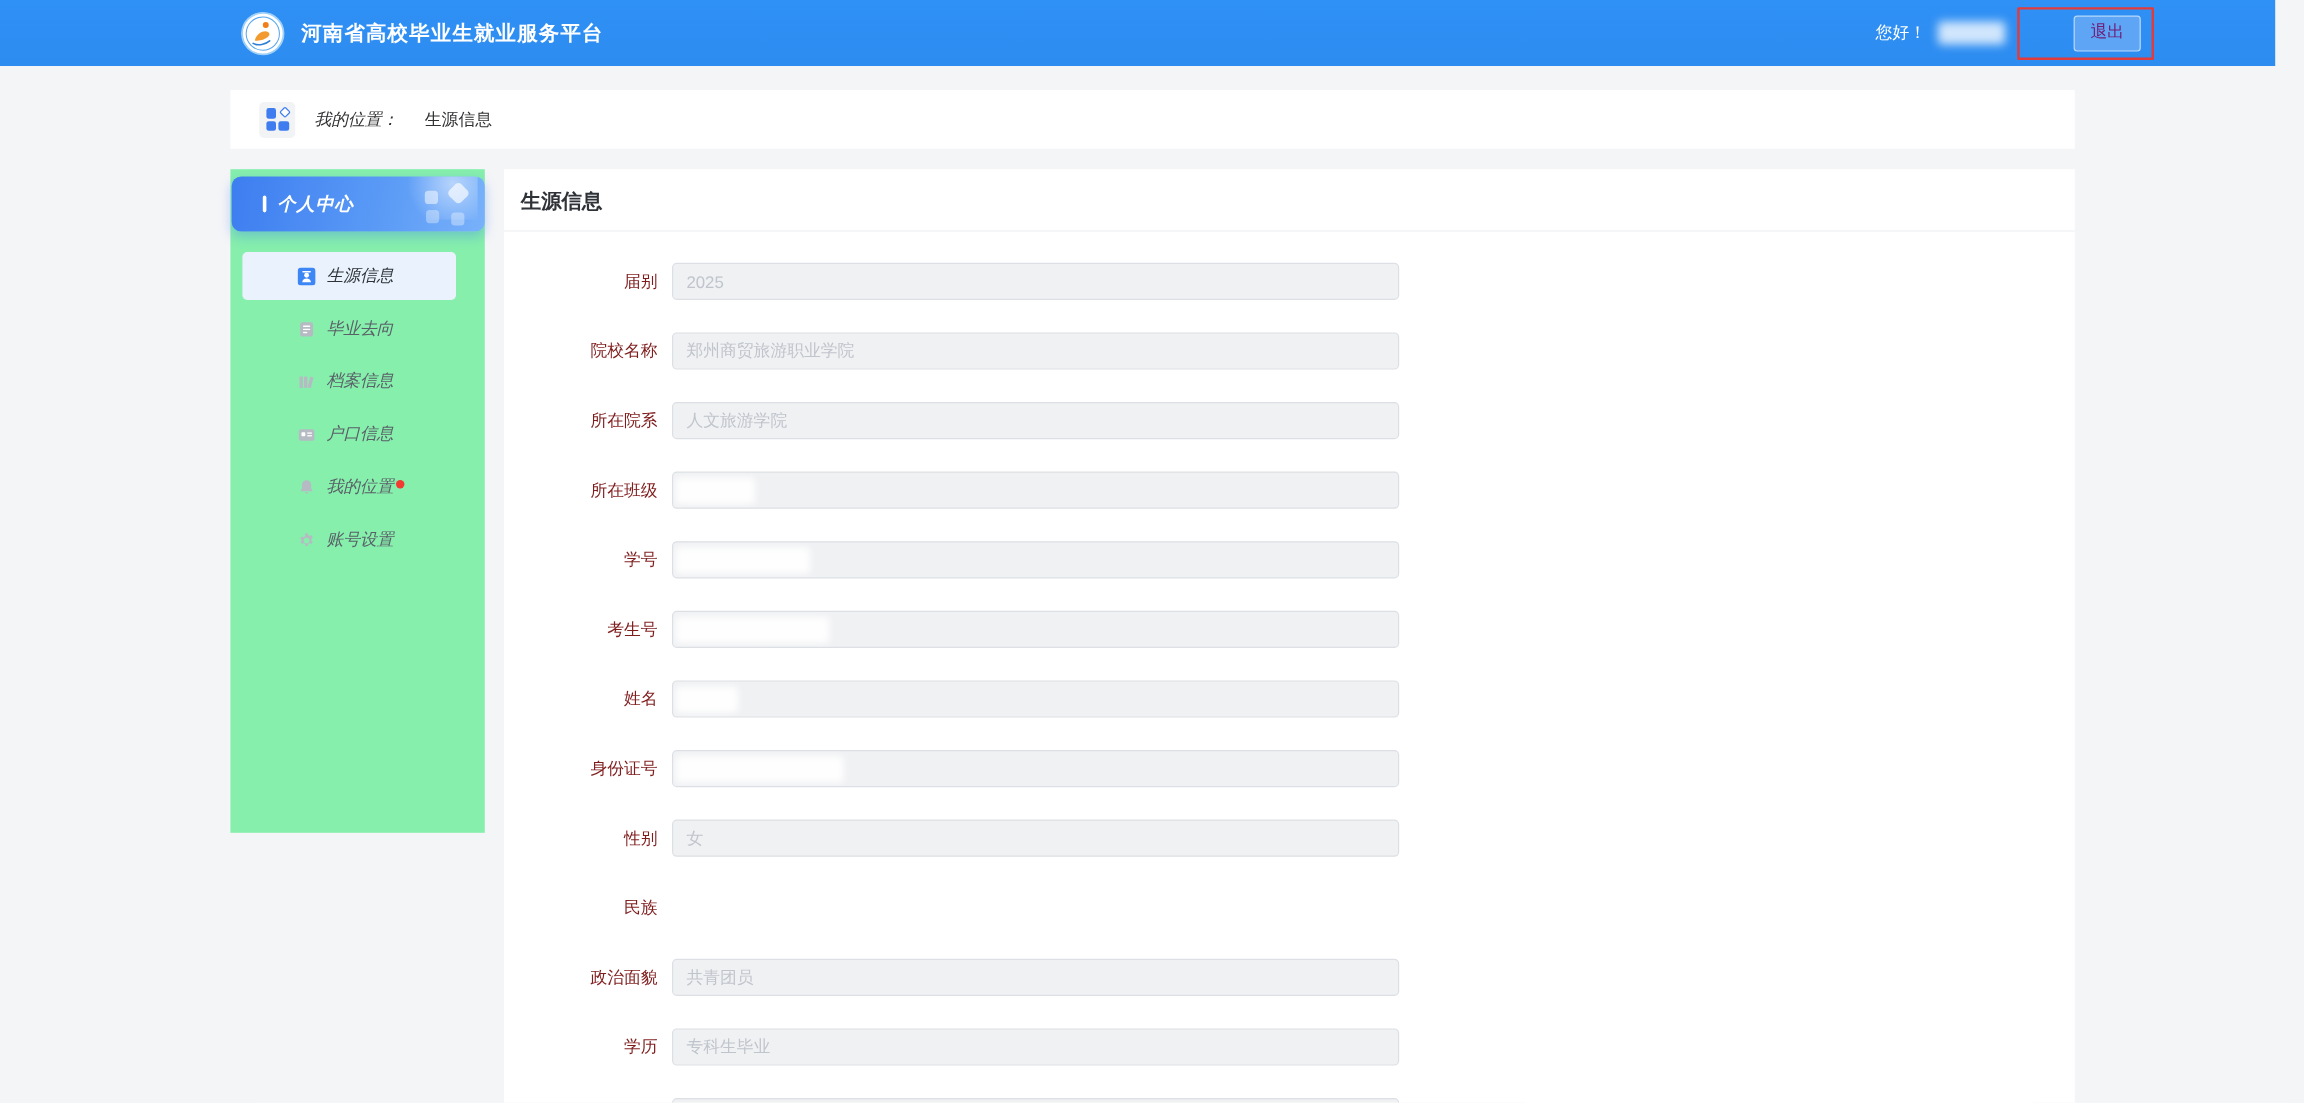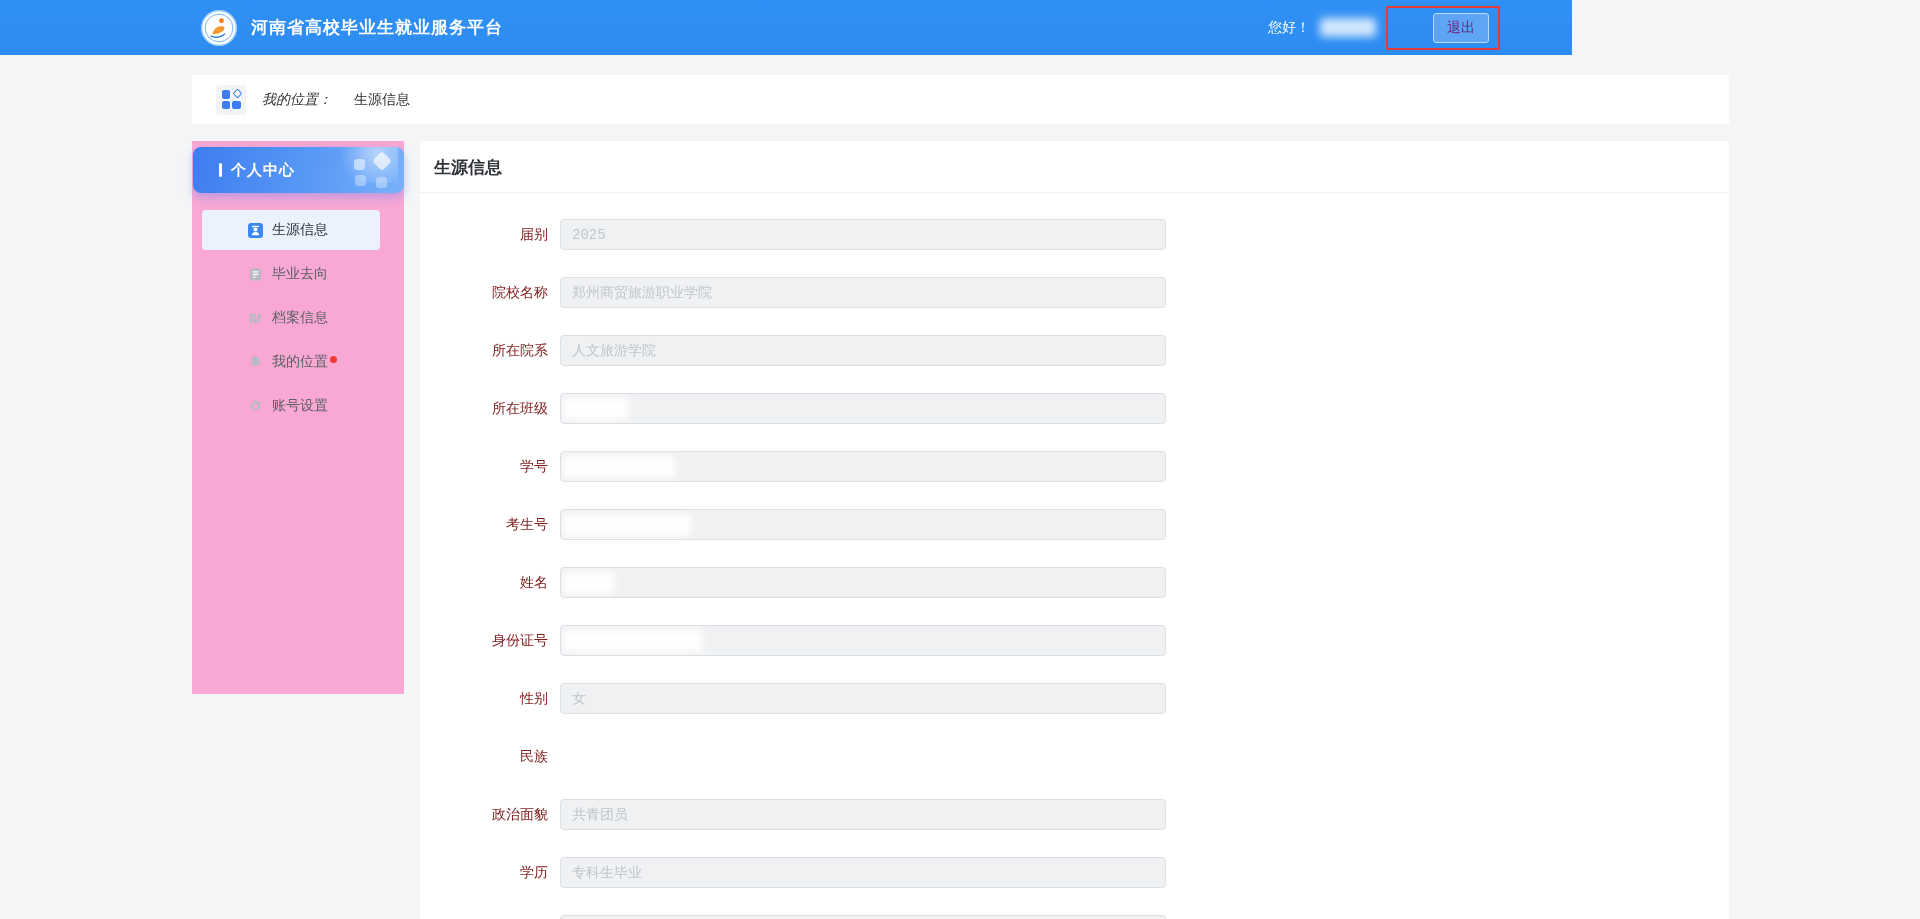--- a/index.html
+++ b/index.html
@@ -4,23 +4,23 @@
 <style>
   * { margin:0; padding:0; box-sizing:border-box; }
   html,body { width:1920px; height:919px; overflow:hidden; }
   body {
     font-family:"Liberation Sans","DejaVu Sans",sans-serif;
     background:#f4f5f7; color:#303133; position:relative;
   }
 
   
   .topbar {
-    position:absolute; left:0; top:0; width:1572px; height:55px;
+    position:absolute; left:0; top:0; width:1896px; height:55px;
     background:linear-gradient(180deg,#2f90f5 0%,#2d8cf0 100%);
-    display:flex; align-items:center; padding:0 72px 0 200px;
+    display:flex; align-items:center; padding:0 101px 0 200px;
   }
   .logo { width:38px; height:38px; flex:0 0 auto; display:block; }
   .site-title { color:#fff; font-size:17px; font-weight:bold; margin-left:13px; letter-spacing:1px; }
   .topbar-right { margin-left:auto; display:flex; align-items:center; }
   .greeting { color:#fff; font-size:14px; }
   .name-blur {
     width:56px; height:19px; margin:0 10px 0 10px; border-radius:3px;
     background:rgba(255,255,255,.78); filter:blur(4px);
   }
   .logout-annotation {
@@ -48,21 +48,22 @@
   .crumb-grid .dm {
     position:absolute; width:7px; height:7px; border:1.6px solid #3e7cf0; border-radius:1.5px;
     transform:rotate(45deg); right:-0.5px; top:-0.5px; background:#fff;
   }
   .crumb-prefix { font-size:14px; color:#303133; margin-left:16px;font-style:italic; }
   .crumb-current { font-size:14px; color:#303133; margin-left:22px; }
 
   
   .sidebar {
     position:absolute; left:192px; top:141px; width:212px; height:553px;
-    background:#f9a8d4;
+    background:#86efac;
+    font-style:italic;
   }
   .side-header {
     position:relative; margin:6px 0 0 1px; width:211px; height:46px; border-radius:8px;
     background:linear-gradient(100deg,#3d7df0 0%,#5b9bf6 60%,#79b1fa 100%);
     display:flex; align-items:center; padding-left:26px; overflow:hidden;
     box-shadow:0 4px 10px rgba(61,125,240,.35);
   }
   .side-header:after {
     content:""; position:absolute; right:6px; top:-14px; width:70px; height:50px;
     background:radial-gradient(circle at 70% 40%, rgba(255,255,255,.5), rgba(255,255,255,0) 65%);
@@ -103,21 +104,21 @@
   .form-row { display:flex; margin-bottom:27px; }
   .form-label {
     width:128px; text-align:right; font-size:14px; color:#7f1d1d;
     line-height:31px; flex:0 0 auto;
   }
   .form-input {
     position:relative; margin-left:12px; width:606px; height:31px;
     background:#f0f1f3; border:1px solid #dcdfe4; border-radius:4px;
     display:flex; align-items:center; padding-left:11px; overflow:hidden;
   }
-  .form-value { font-size:14px; color:#c0c4cc;font-family:Liberation Mono, monospace; }
+  .form-value { font-size:14px; color:#c0c4cc; }
   .redaction {
     position:absolute; left:2px; top:4px; height:22px; border-radius:3px;
     background:rgba(255,255,255,.92); filter:blur(3px);
   }
 </style>
 </head>
 <body>
 
 <div class="topbar">
   <span class="logo">
@@ -196,20 +197,32 @@
           <svg viewBox="0 0 14 14">
             <rect x="1.5" y="2.5" width="2.6" height="9" rx=".6" fill="#b6bac3"></rect>
             <rect x="5" y="2.5" width="2.6" height="9" rx=".6" fill="#b6bac3"></rect>
             <rect x="8.8" y="2.8" width="2.6" height="8.7" rx=".6" transform="rotate(14 10.1 7.1)" fill="#b6bac3"></rect>
           </svg>
         </span>
     <span class="side-label">档案信息</span>
 
   </div>
 
+  <div class="side-item">
+    <span class="side-icon">
+          <svg viewBox="0 0 14 14">
+            <rect x="1" y="2.5" width="12" height="9" rx="1.5" fill="#b6bac3"></rect>
+            <rect x="3" y="4.8" width="3" height="3.2" rx=".6" fill="#fff"></rect>
+            <rect x="7.5" y="5" width="3.6" height="1" fill="#fff"></rect>
+            <rect x="7.5" y="7.1" width="3.6" height="1" fill="#fff"></rect>
+          </svg>
+        </span>
+    <span class="side-label">户口信息</span>
+
+  </div>
 
   <div class="side-item">
     <span class="side-icon">
           <svg viewBox="0 0 14 14">
             <path d="M7 1.2c2.3 0 3.6 1.7 3.6 3.8v2.6l1.1 2H2.3l1.1-2V5c0-2.1 1.3-3.8 3.6-3.8z" fill="#b6bac3"></path>
             <path d="M5.6 10.4a1.45 1.45 0 0 0 2.8 0z" fill="#b6bac3"></path>
           </svg>
         </span>
     <span class="side-label">我的位置</span>
     <span class="side-badge"></span>

